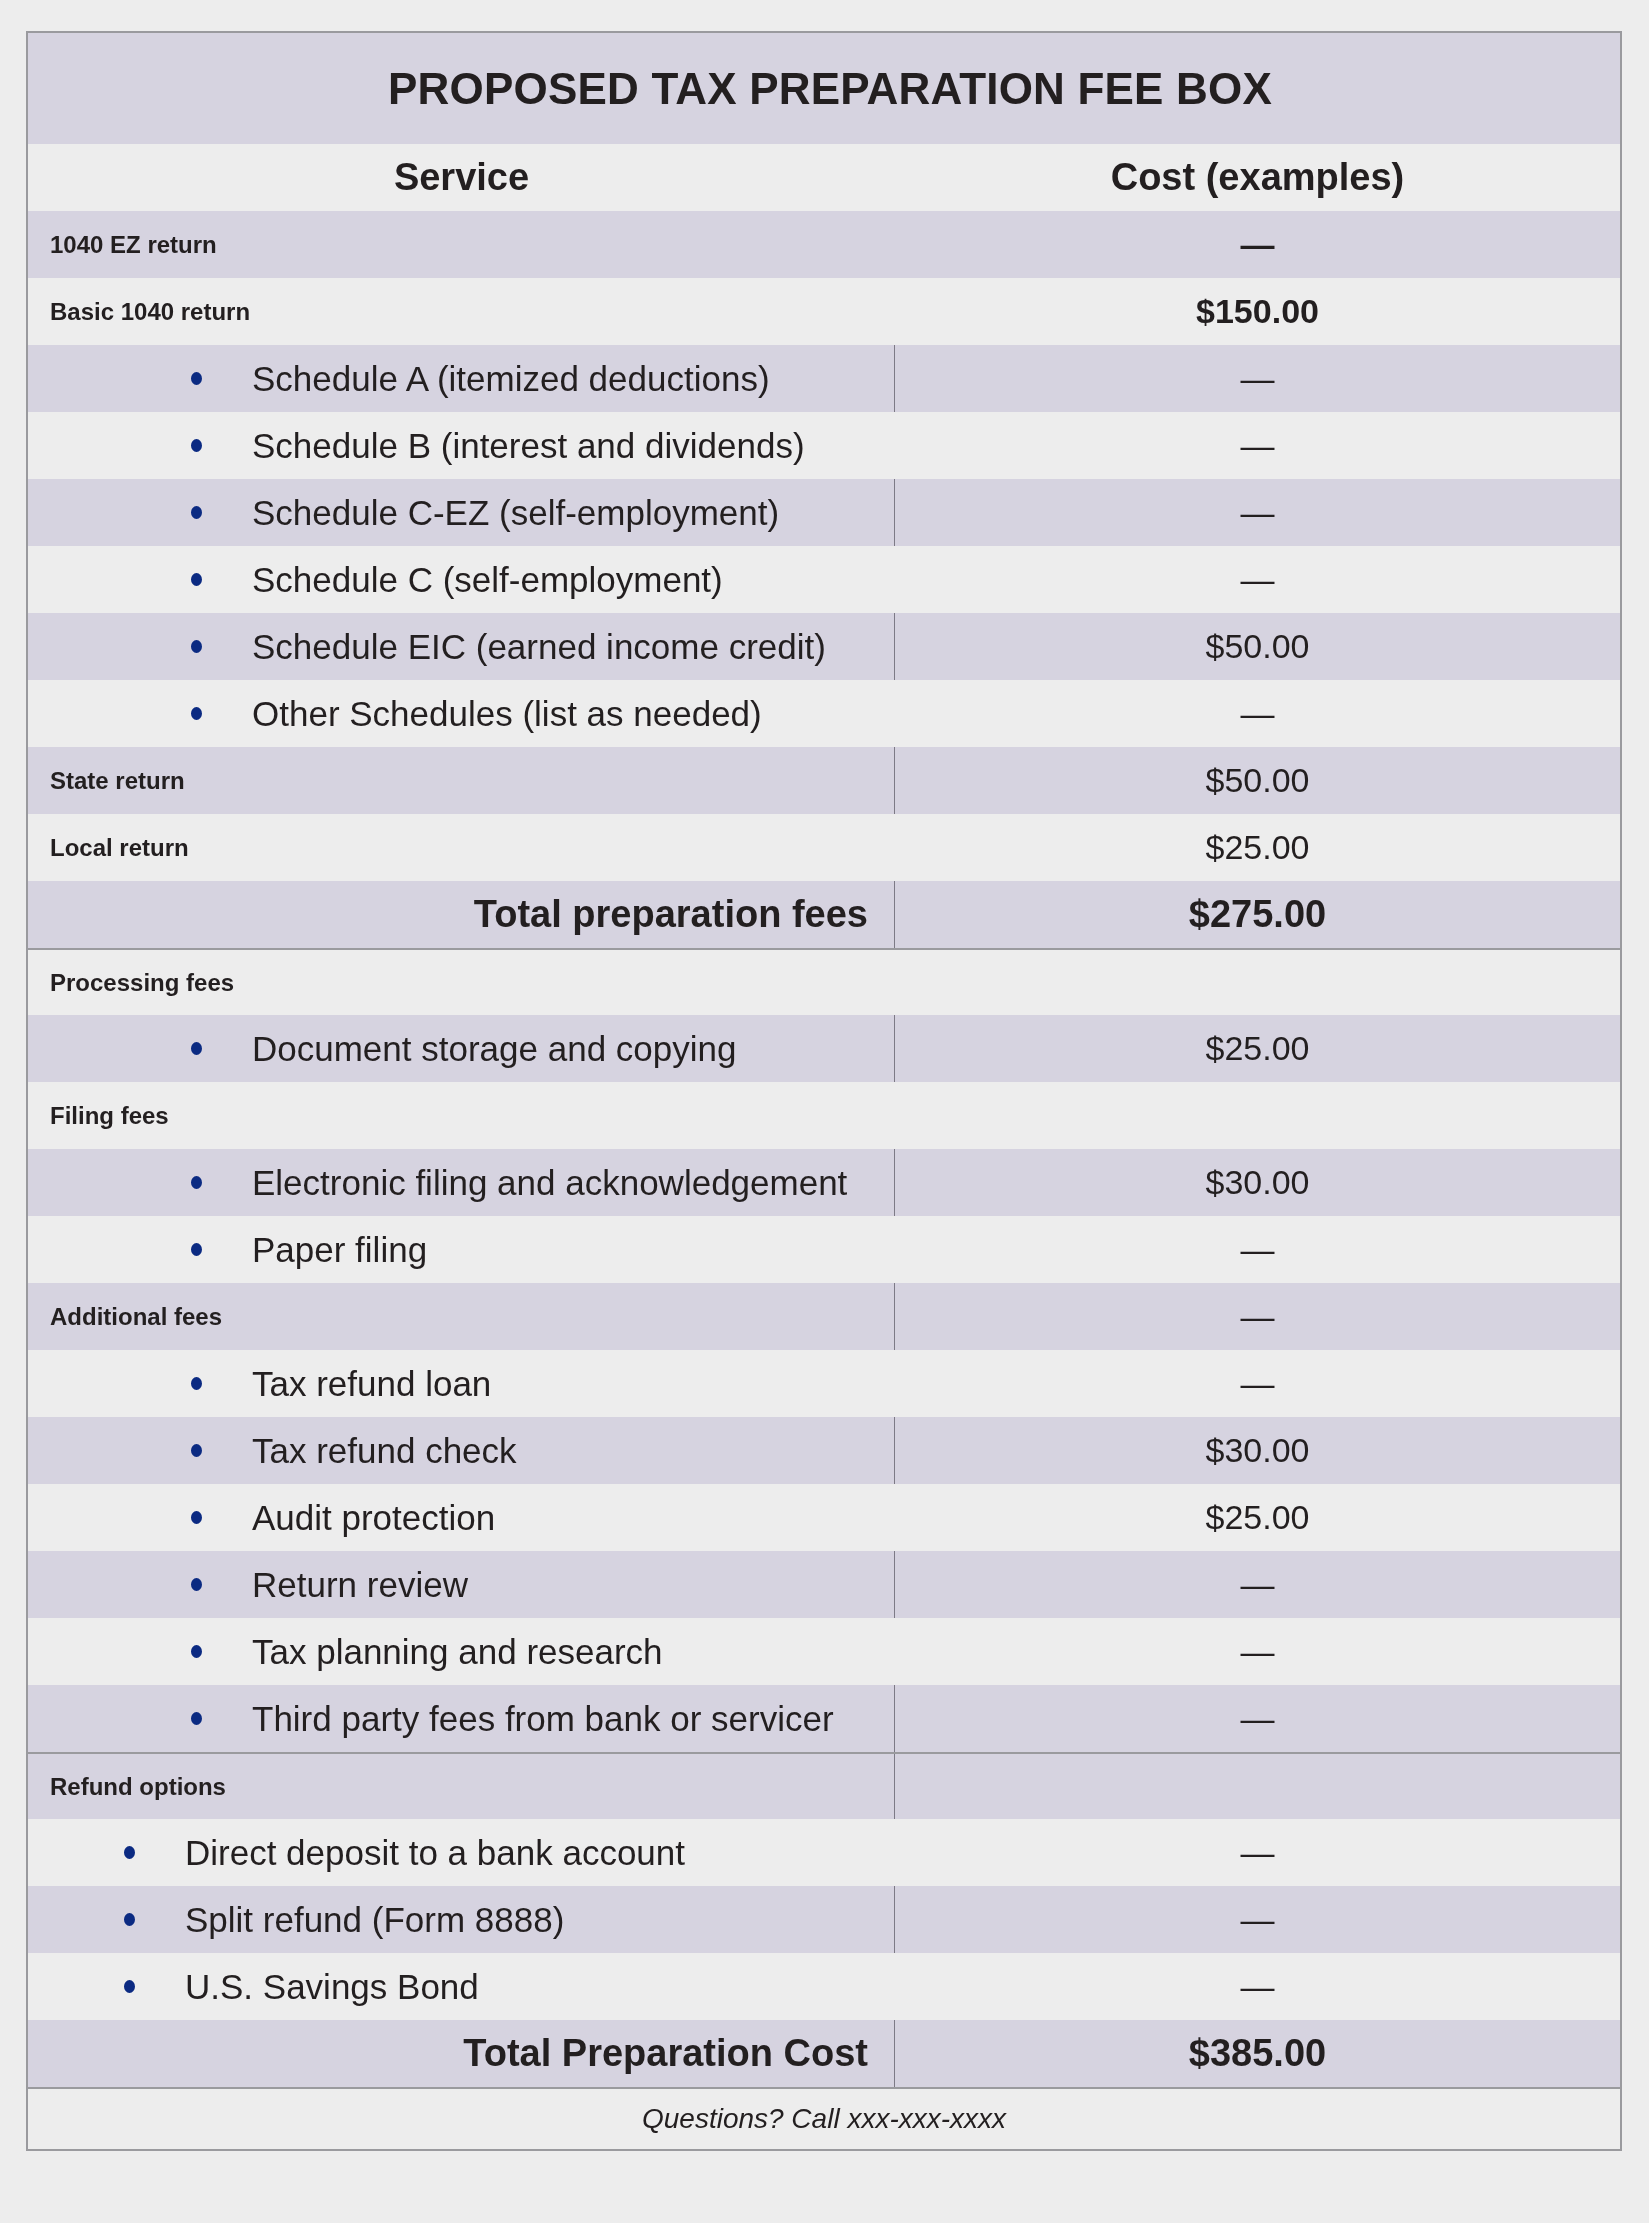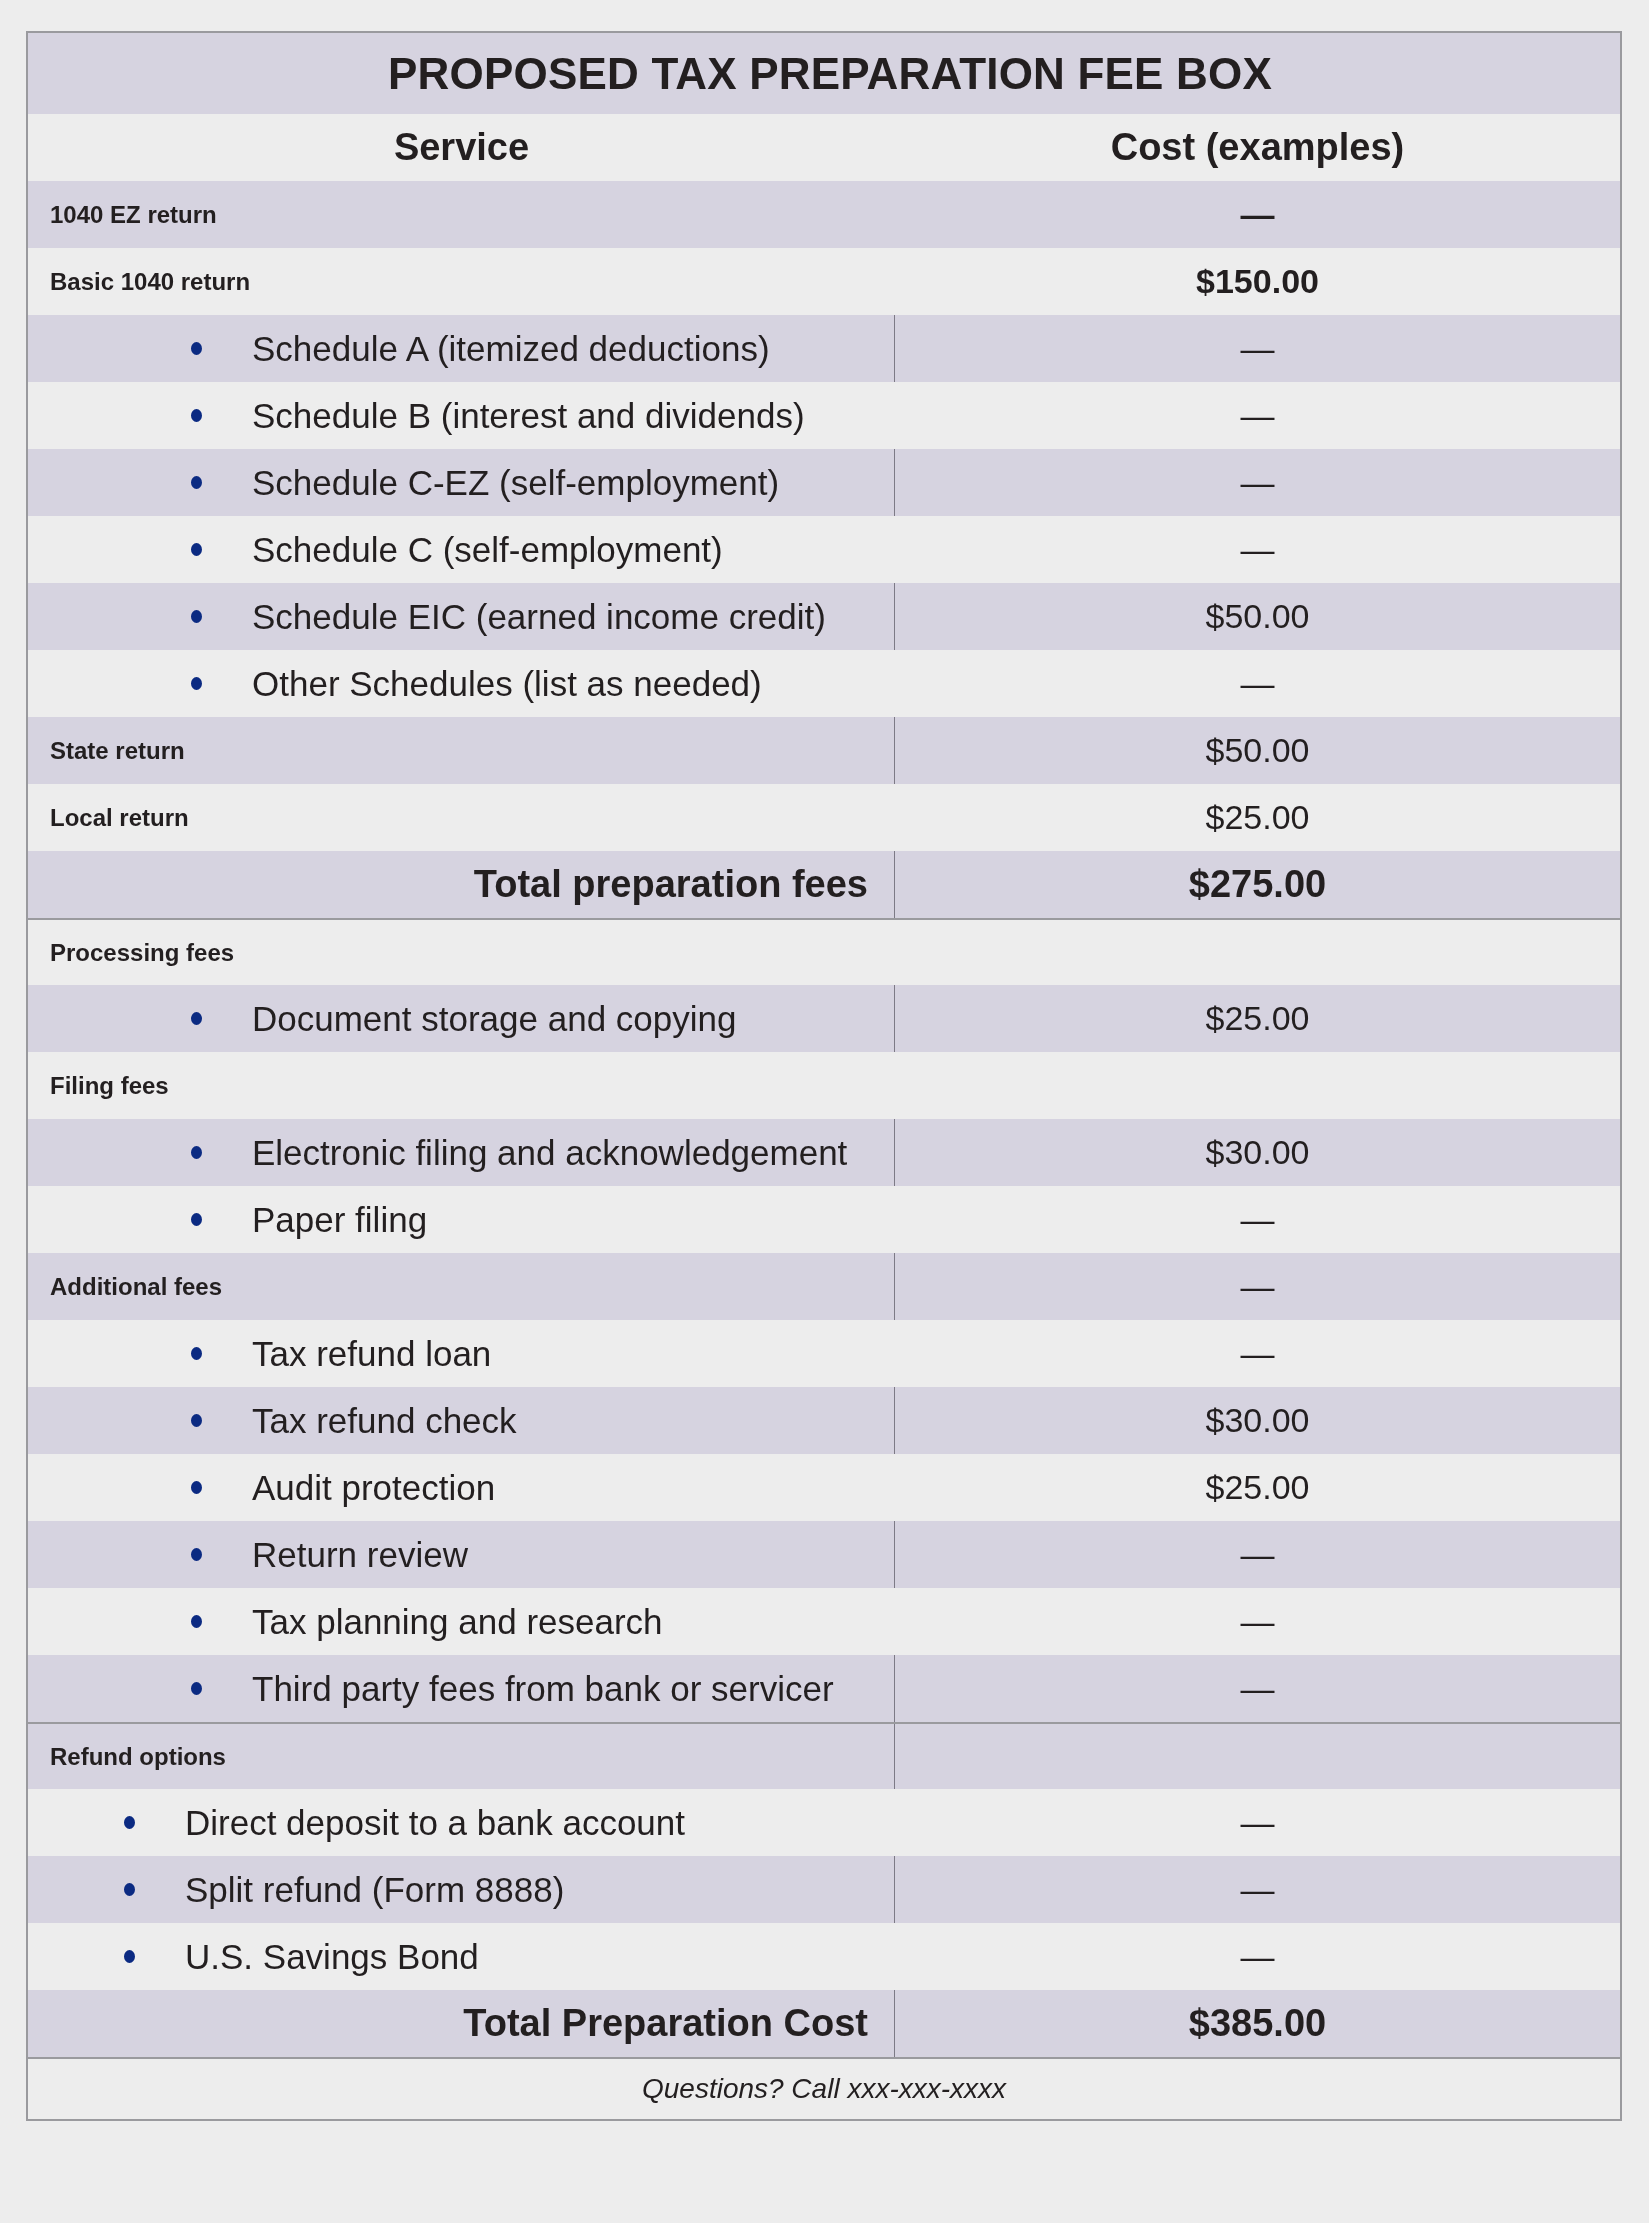--- a/index.html
+++ b/index.html
@@ -1,18 +1,18 @@
 <!DOCTYPE html>
 <html><head>
 <meta charset="utf-8">
 <style>
   html, body { margin:0; padding:0; }
   body { width:1650px; height:2224px; background:#ededed; position:relative; font-family:"Liberation Sans", sans-serif; color:#231f20; overflow:hidden; }
   .box { position:absolute; left:26px; top:31px; width:1596px; border:2px solid #9a9a9e; background:#ededed; box-sizing:border-box; }
-  .title-row { height:81px; background:#d6d3e0; display:flex; align-items:center; justify-content:center; font-weight:bold; font-size:44px; letter-spacing:0.2px;padding-left:12px; }
+  .title-row { height:111px; background:#d6d3e0; display:flex; align-items:center; justify-content:center; font-weight:bold; font-size:44px; letter-spacing:0.2px;padding-left:12px; }
   .row { display:flex; height:67px; align-items:center; box-sizing:border-box; }
   .row.shade { background:#d6d3e0; }
   .row.light { background:#ededed; }
   .row.topline { border-top:2px solid #9a9a9e; }
   .c1 { width:867px; height:100%; display:flex; align-items:center; box-sizing:border-box; font-size:35px; }
   .c2 { flex:1; height:100%; display:flex; align-items:center; justify-content:center; font-size:34px; }
   .c1.div { border-right:1.5px solid #7d7a86; }
   .hdr .c1, .hdr .c2 { font-weight:bold; font-size:38px; justify-content:center; }
   .hdr .c1 { padding-left:0; }
   .section .c1 { padding-left:22px; font-weight:bold; font-size:24px; }

